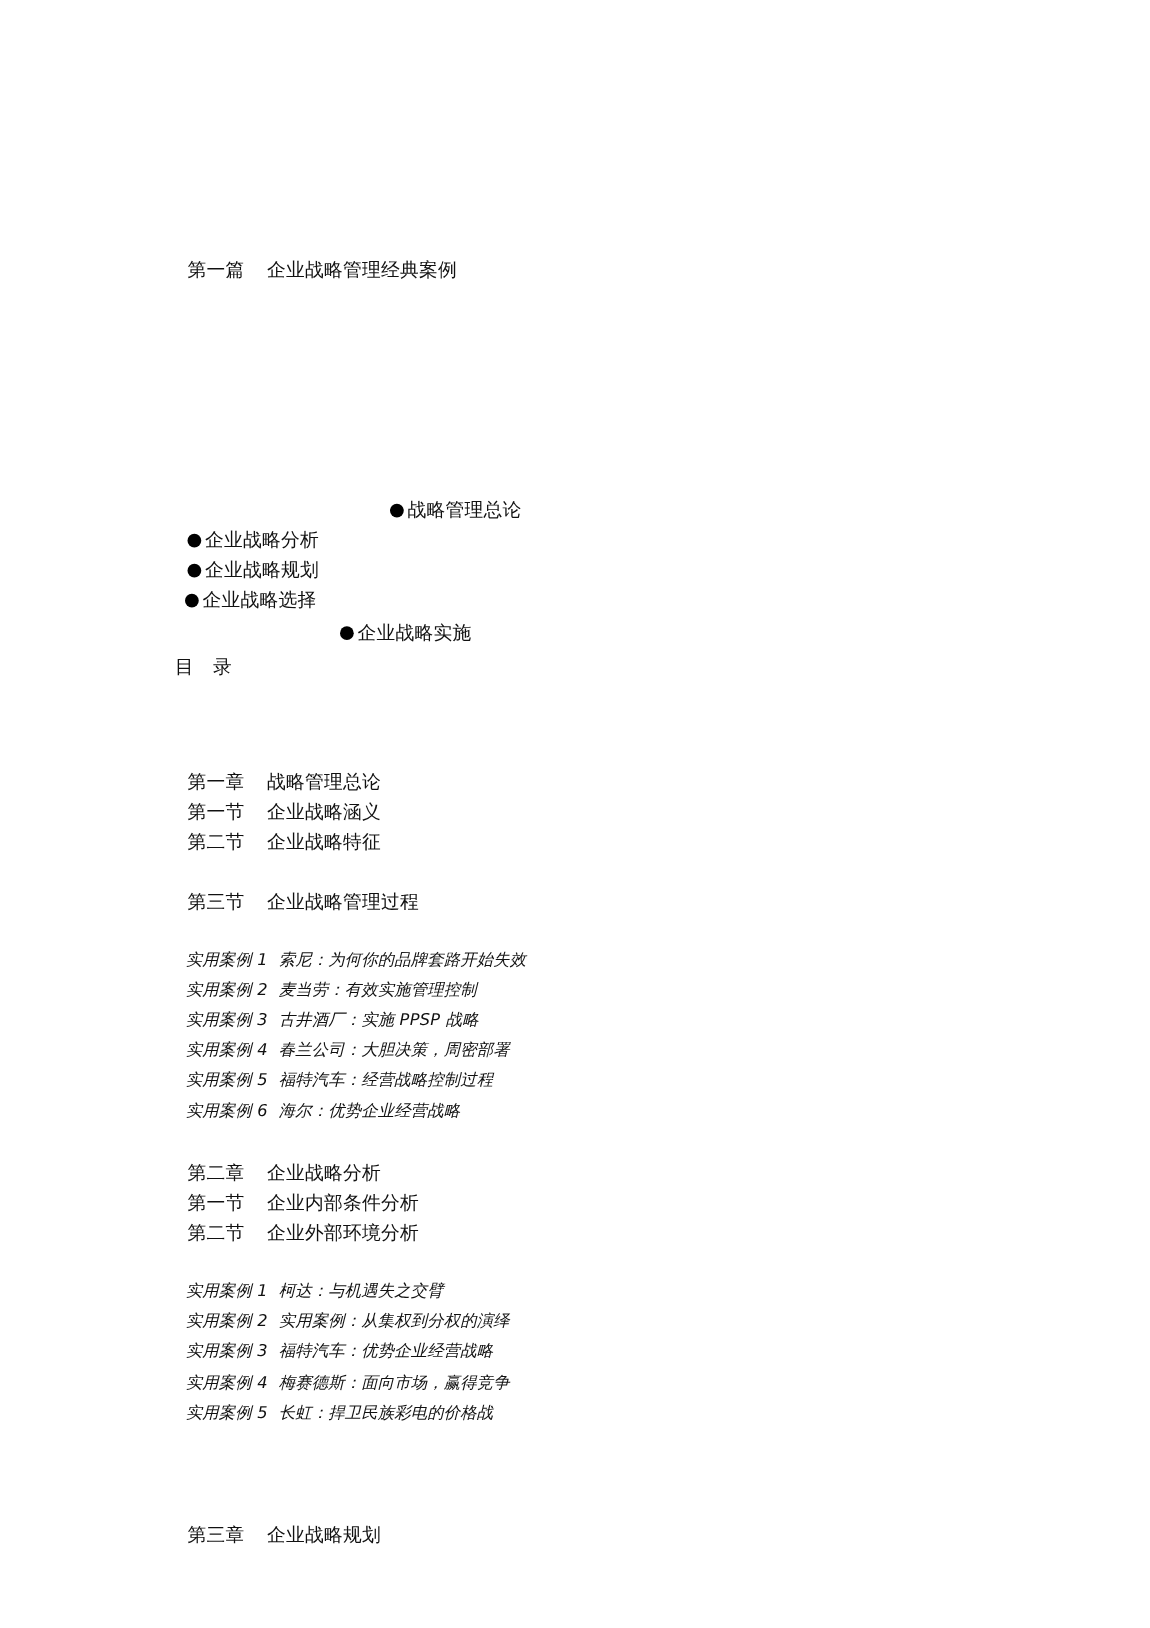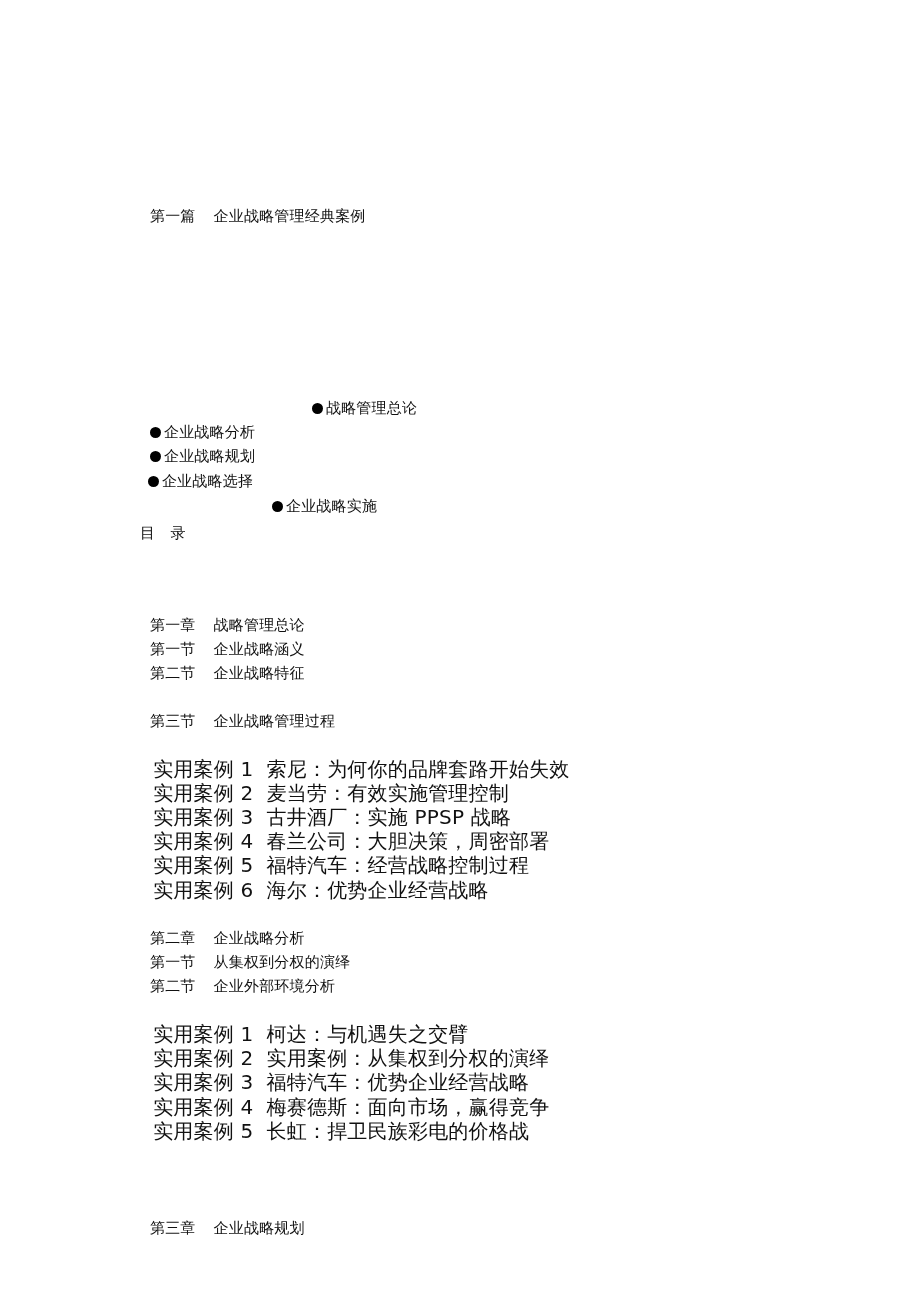--- a/index.html
+++ b/index.html
@@ -20,21 +20,22 @@
       position: absolute;
       left: 140px;
       white-space: pre;
       line-height: 20px;
       height: 20px;
       font-size: 15px;
       letter-spacing: 0.2px;
     }
     .case {
       font-family: "DejaVu Sans", "Liberation Sans", sans-serif;
-      font-size: 20px;
+      font-size: 13px;
+      font-style: italic;
     }
     .label-gap {
       display: inline-block;
       width: 18px;
     }
     .bullet {
       display: inline-block;
       width: 11px;
       height: 11px;
       border-radius: 50%;
@@ -97,21 +98,21 @@
   <span>实用案例 5</span>  <span>福特汽车：经营战略控制过程</span>
 </div>
 <div class="line case" style="top:860px;">
   <span>实用案例 6</span>  <span>海尔：优势企业经营战略</span>
 </div>
 
 <div class="line" style="top:908px;">
   <span>第二章</span><span class="label-gap"></span><span>企业战略分析</span>
 </div>
 <div class="line" style="top:932px;">
-  <span>第一节</span><span class="label-gap"></span><span>从集权到分权的演绎</span>
+  <span>第一节</span><span class="label-gap"></span><span>企业内部条件分析</span>
 </div>
 <div class="line" style="top:956px;">
   <span>第二节</span><span class="label-gap"></span><span>企业外部环境分析</span>
 </div>
 
 <div class="line case" style="top:1004px;text-align:center;">
   <span>实用案例 1</span>  <span>柯达：与机遇失之交臂</span>
 </div>
 <div class="line case" style="top:1028px;">
   <span>实用案例 2</span>  <span>实用案例：从集权到分权的演绎</span>

